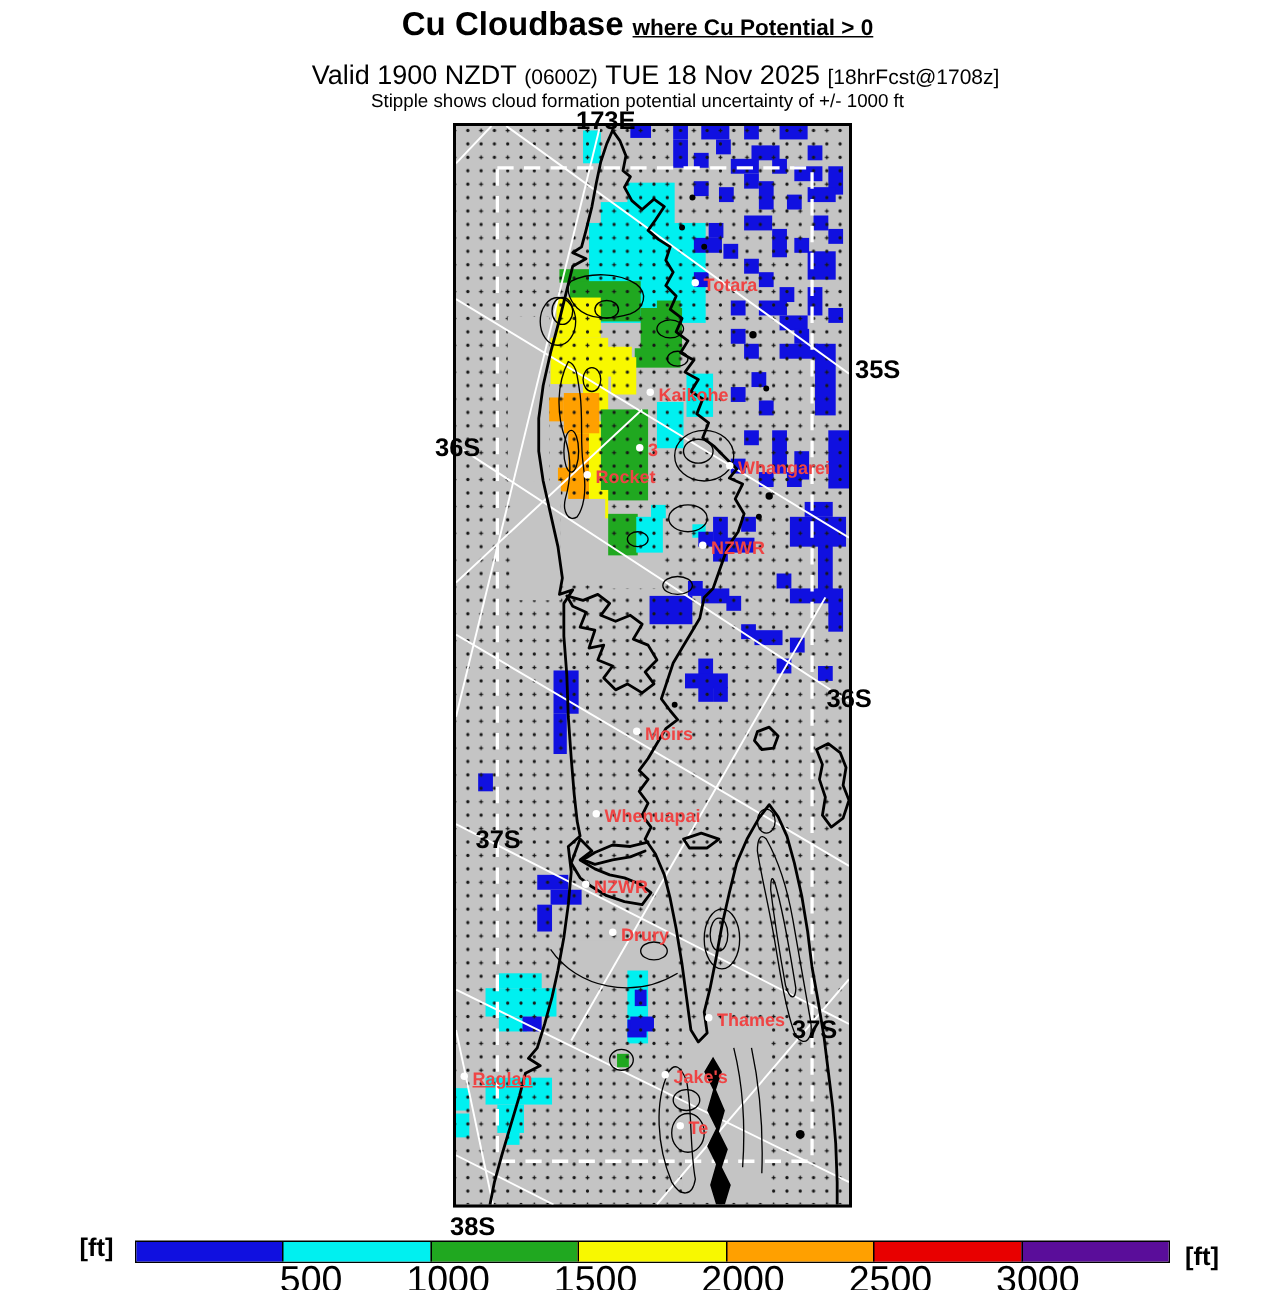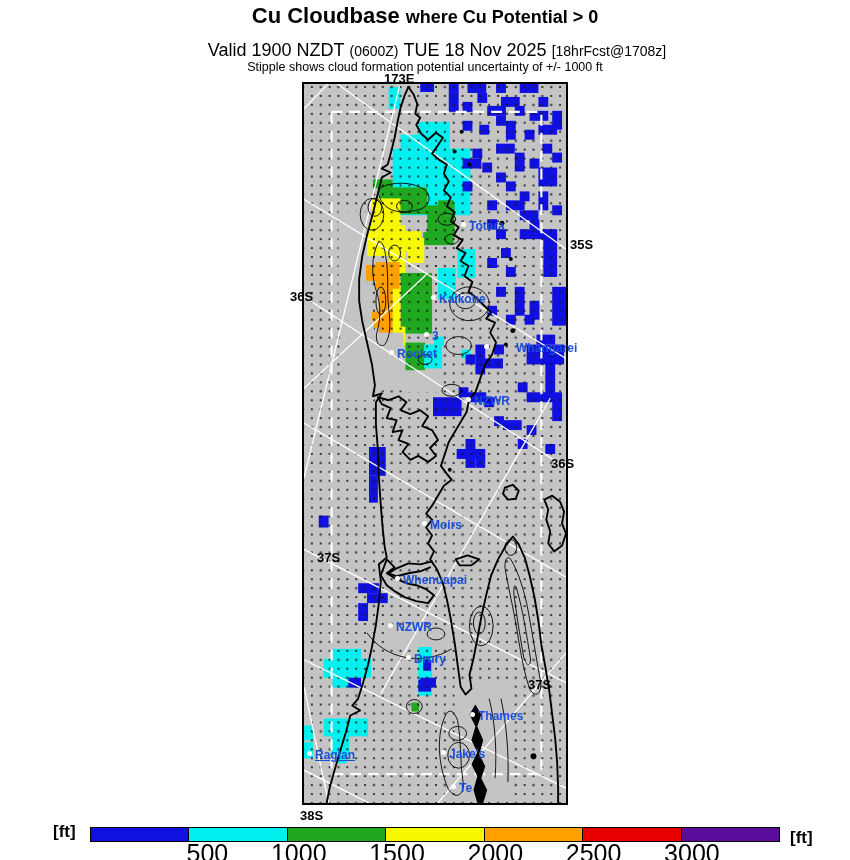--- a/index.html
+++ b/index.html
@@ -1,38 +1,38 @@
 <!DOCTYPE html>
 <html><head>
 <meta charset="utf-8">
 <style>
   html,body{margin:0;padding:0;background:#fff;}
   #page{position:relative;width:850px;height:860px;background:#ffffff;overflow:hidden;
         font-family:"Liberation Sans",sans-serif;}
   
   .hdr{position:absolute;left:0;width:850px;text-align:center;color:#000;white-space:nowrap;}
   #hdr1{top:3px;font-size:22px;font-weight:bold;}
-  #hdr1 .suffix{font-size:18px;font-weight:bold;margin-left:6px;}
+  #hdr1 .suffix{font-size:15px;font-weight:bold;margin-left:6px;text-decoration:underline;}
   #hdr2{top:40px;font-size:18px;font-weight:normal;padding-left:12px;}
   #hdr2 .small{font-size:14px;}
   #hdr3{top:60px;font-size:12.5px;}
   
   #map{position:absolute;left:302px;top:82px;width:266px;height:723px;
        background:#c4c4c4;border:2px solid #000;box-sizing:border-box;}
   #mapsvg{position:absolute;left:0;top:0;}
   .coast{fill:none;stroke:#000;stroke-width:1.9;stroke-linejoin:round;stroke-linecap:round;}
   .isl{fill:#000;stroke:none;}
   .contour{fill:none;stroke:#000;stroke-width:0.9;}
   .grat{fill:none;stroke:#ffffff;stroke-width:1.3;}
   .dbox{fill:none;stroke:#ffffff;stroke-width:2.2;stroke-dasharray:11 7;}
   
-  .place{position:absolute;color:#1d4ed8;font-size:12px;font-weight:bold;white-space:nowrap;z-index:6;margin-top:36px;}
+  .place{position:absolute;color:#ef4444;font-size:12px;font-weight:bold;white-space:nowrap;z-index:6;}
   .place .dot{position:absolute;left:0;top:3px;width:5px;height:5px;border-radius:50%;background:#fff;}
   .place .lbl{margin-left:8px;}
-  .gridlab{position:absolute;color:#000;font-size:13px;font-weight:bold;white-space:nowrap;z-index:7;}
+  .gridlab{position:absolute;color:#000;font-size:17px;font-weight:bold;white-space:nowrap;z-index:7;}
   
   #note{position:absolute;left:403px;top:806px;width:160px;height:18px;background:#fff;
         border:1.6px solid #000;color:#000;font-size:14.5px;text-align:center;line-height:18px;z-index:8;}
   
   #bar{position:absolute;left:90px;top:827px;width:688px;height:13px;border:1.5px solid #000;
        display:flex;box-sizing:content-box;z-index:5;}
   #bar .seg{flex:1 1 auto;height:100%;}
   #bar .seg + .seg{border-left:1px solid #000;}
   .tick{position:absolute;top:839px;width:80px;margin-left:-40px;text-align:right;
         color:#000;font-size:25px;z-index:5;}
@@ -278,21 +278,21 @@
       <div class="seg" style="background: rgb(248, 248, 0);"></div>
       <div class="seg" style="background: rgb(255, 160, 0);"></div>
       <div class="seg" style="background: rgb(232, 0, 0);"></div>
       <div class="seg" style="background: rgb(90, 13, 154);"></div>
     </div>
   <div class="unit" id="unitR">[ft]</div>
 
 <div class="place" style="left: 461px; top: 183px;"><span class="dot"></span><span class="lbl">Totara</span></div>
     <div class="place" style="left: 431px; top: 256px;"><span class="dot"></span><span class="lbl">Kaikohe</span></div>
     <div class="place" style="left: 424px; top: 293px;"><span class="dot"></span><span class="lbl">3</span></div>
-    <div class="place" style="left: 484px; top: 305px; padding-left: 24px;"><span class="dot"></span><span class="lbl">Whangarei</span></div>
+    <div class="place" style="left: 484px; top: 305px;"><span class="dot"></span><span class="lbl">Whangarei</span></div>
     <div class="place" style="left: 389px; top: 311px;"><span class="dot"></span><span class="lbl">Rocket</span></div>
     <div class="place" style="left: 466px; top: 358px;"><span class="dot"></span><span class="lbl">NZWR</span></div>
     <div class="place" style="left: 422px; top: 482px;"><span class="dot"></span><span class="lbl">Moirs</span></div>
     <div class="place" style="left: 395px; top: 537px;"><span class="dot"></span><span class="lbl">Whenuapai</span></div>
     <div class="place" style="left: 388px; top: 584px;"><span class="dot"></span><span class="lbl">NZWR</span></div>
     <div class="place" style="left: 406px; top: 616px;"><span class="dot"></span><span class="lbl">Drury</span></div>
     <div class="place" style="left: 470px; top: 673px;"><span class="dot"></span><span class="lbl">Thames</span></div>
     <div class="place" style="left: 441px; top: 711px;"><span class="dot"></span><span class="lbl">Jake's</span></div>
     <div class="place" style="left: 451px; top: 745px; text-align: right;"><span class="dot"></span><span class="lbl">Te</span></div>
     <div class="place" style="left: 307px; top: 712px; text-decoration: underline;"><span class="dot"></span><span class="lbl">Raglan</span></div>

